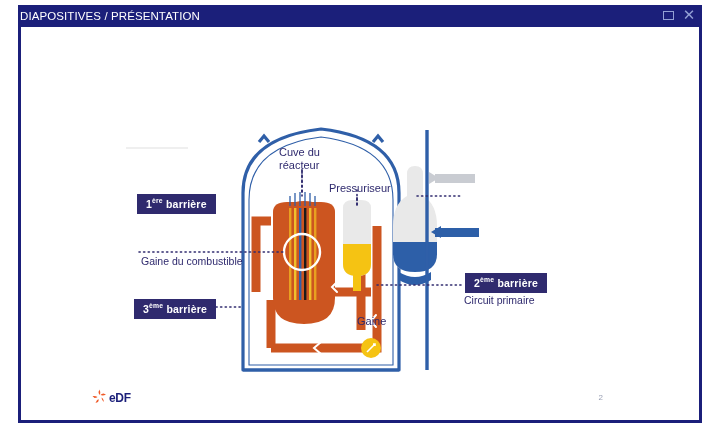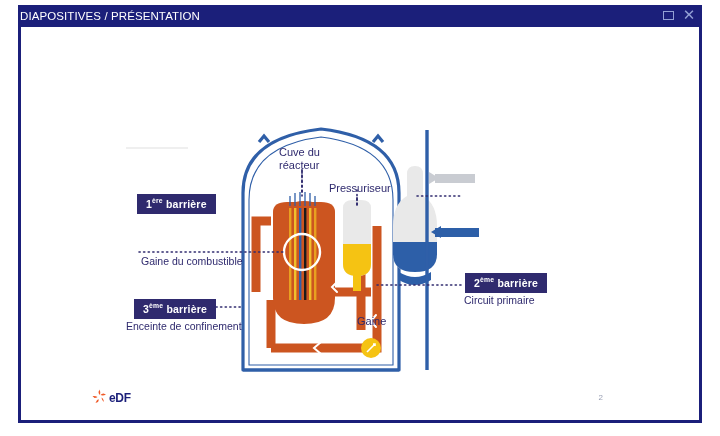--- a/index.html
+++ b/index.html
@@ -195,21 +195,20 @@
     <div class="chip" id="chip1">
       <span>1</span><sup>ère</sup>
       <span class="thin">barrière</span>
     </div>
     <div class="caption" id="cap1">Gaine du combustible</div>
 
     <div class="chip" id="chip3">
       <span>3</span><sup>ème</sup>
       <span class="thin">barrière</span>
     </div>
-    <div class="caption" id="cap3">Enceinte de confinement</div>
 
     <div class="chip" id="chip2">
       <span>2</span><sup>ème</sup>
       <span class="thin">barrière</span>
     </div>
     <div class="caption" id="cap2">Circuit primaire</div>
 
     <div class="complabel" id="lbl-cuve">
       <div>Cuve du</div>
       <div>réacteur</div>

